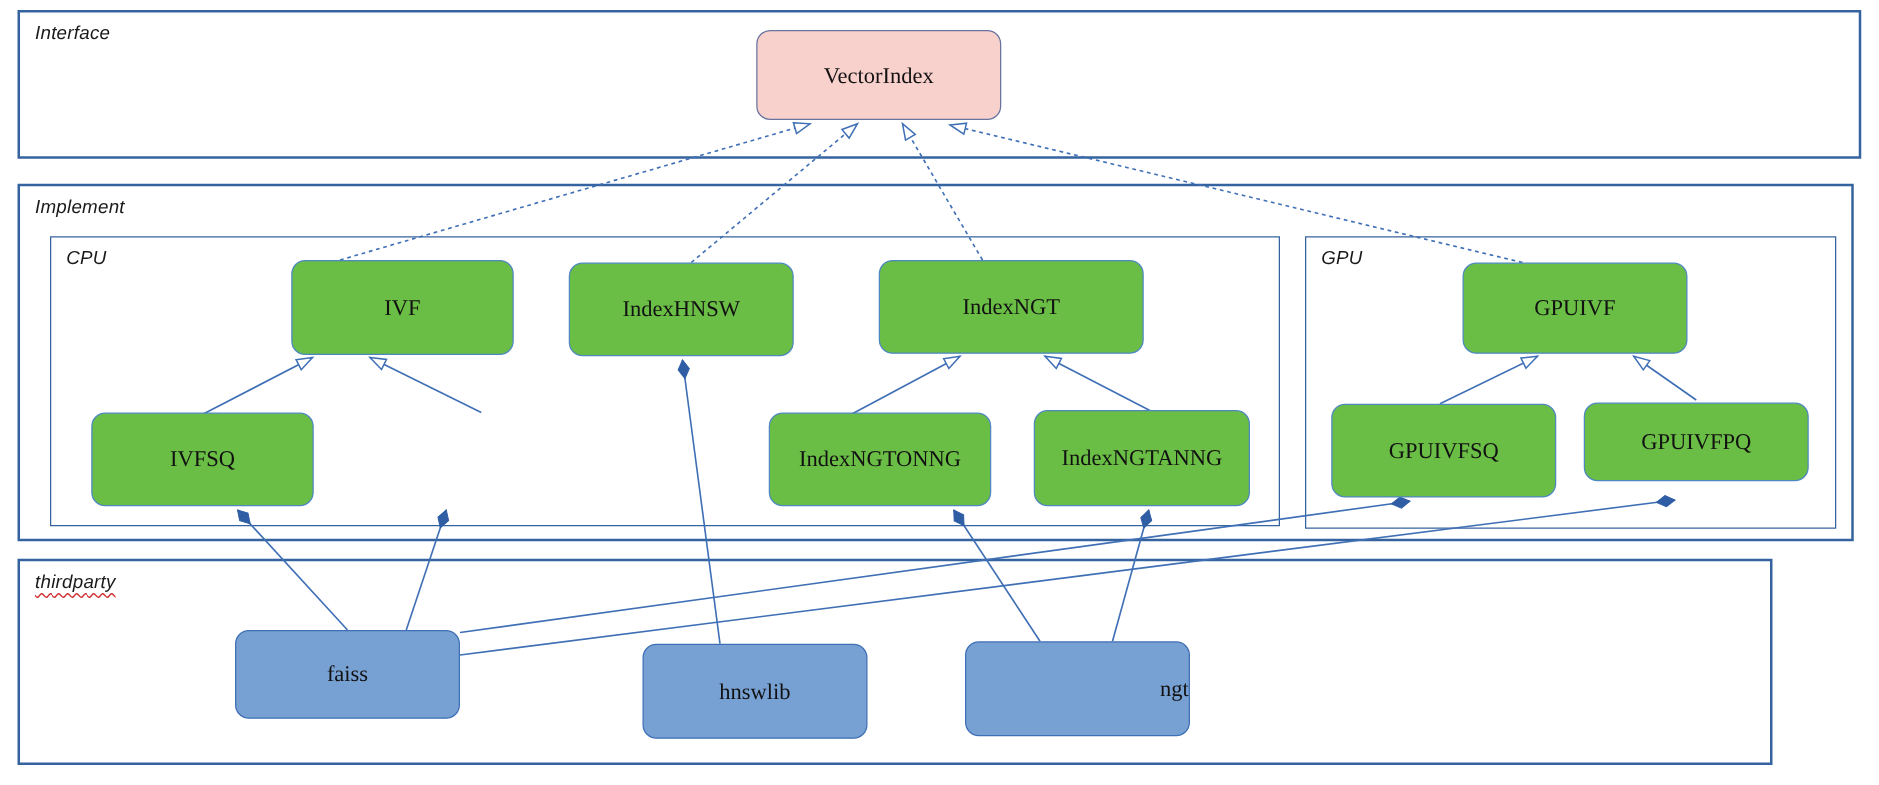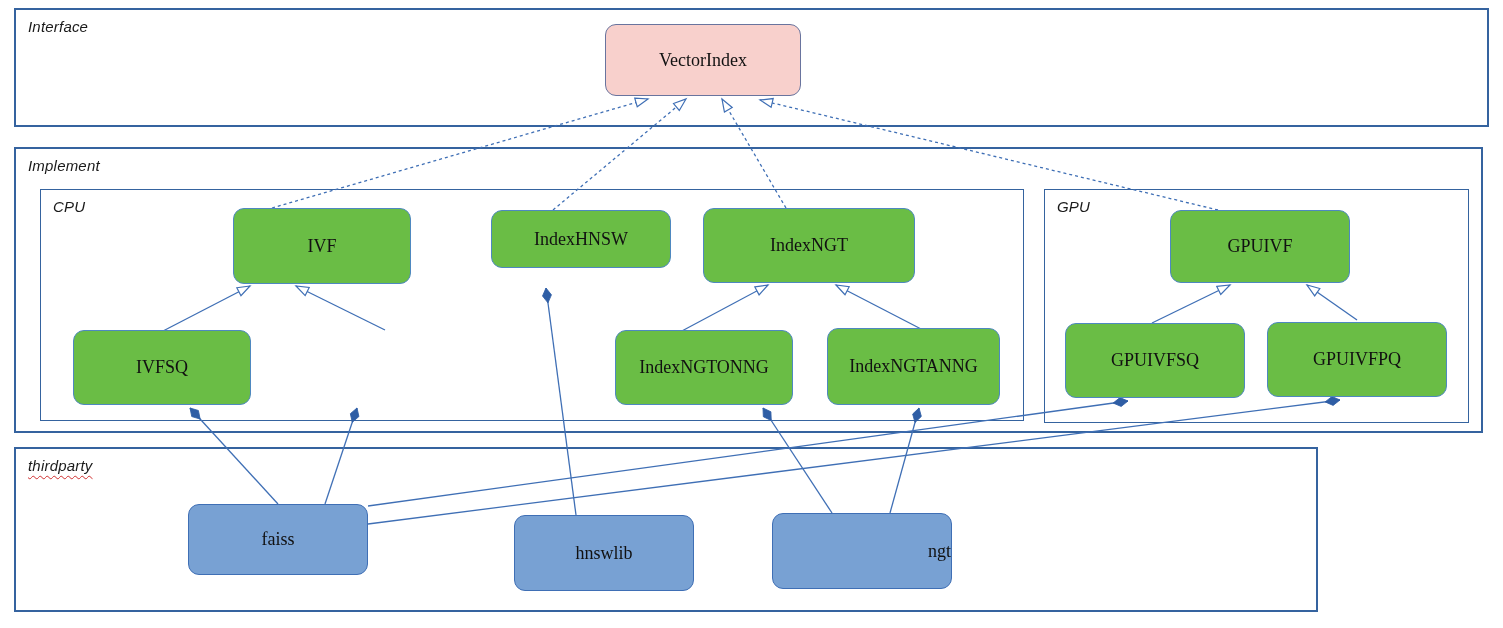--- a/index.html
+++ b/index.html
@@ -82,21 +82,21 @@
   </div>
 
   <div class="subsection" style="left:40px; top:189px; width:984px; height:232px;">
     <span class="section-label">CPU</span>
   </div>
 
   <div class="subsection" style="left:1044px; top:189px; width:425px; height:234px;">
     <span class="section-label">GPU</span>
   </div>
 
-  <div class="section" style="left:14px; top:447px; width:1304px; height:165px;">
+  <div class="section" style="left:14px; top:447px; width:1404px; height:165px;">
     <span class="section-label squiggle">thirdparty</span>
   </div>
 
   <svg class="connectors" viewBox="0 0 1503 628">
     <defs>
       <marker id="tri" markerUnits="userSpaceOnUse" markerWidth="17" markerHeight="14" refX="14" refY="6" orient="auto">
         <path d="M1.5,1.5 L14,6 L1.5,10.5 Z" fill="#ffffff" stroke="#3f6fb5" stroke-width="1.2"></path>
       </marker>
       <marker id="dia" markerUnits="userSpaceOnUse" markerWidth="18" markerHeight="12" refX="16" refY="6" orient="auto">
         <path d="M1,6 L8.5,1.5 L16,6 L8.5,10.5 Z" fill="#2f5ea5" stroke="#2f5ea5" stroke-width="0.8"></path>
@@ -125,21 +125,21 @@
   </svg>
 
   <div class="node node-pink" style="left:605px; top:24px; width:196px; height:72px;">
     <span>VectorIndex</span>
   </div>
 
   <div class="node node-green" style="left:185px; top:208px; width:178px; height:76px;margin-left:48px;">
     <span>IVF</span>
   </div>
 
-  <div class="node node-green" style="left:455px; top:210px; width:180px; height:58px;margin-left:36px;">
+  <div class="node node-green" style="left:455px; top:210px; width:180px; height:75px;">
     <span>IndexHNSW</span>
   </div>
 
   <div class="node node-green" style="left:703px; top:208px; width:212px; height:75px;">
     <span>IndexNGT</span>
   </div>
 
   <div class="node node-green" style="left:73px; top:330px; width:178px; height:75px;">
     <span>IVFSQ</span>
   </div>
@@ -154,21 +154,21 @@
   </div>
 
   <div class="node node-green" style="left:1170px; top:210px; width:180px; height:73px;">
     <span>GPUIVF</span>
   </div>
 
   <div class="node node-green" style="left:1065px; top:323px; width:180px; height:75px;">
     <span>GPUIVFSQ</span>
   </div>
 
-  <div class="node node-green" style="left:1267px; top:322px; width:180px; height:75px;">
+  <div class="node node-green" style="left:1267px; top:322px; width:180px; height:63px;">
     <span>GPUIVFPQ</span>
   </div>
 
   <div class="node node-blue" style="left:188px; top:504px; width:180px; height:71px;">
     <span>faiss</span>
   </div>
 
   <div class="node node-blue" style="left:486px; top:515px; width:180px; height:76px;margin-left:28px;">
     <span>hnswlib</span>
   </div>

